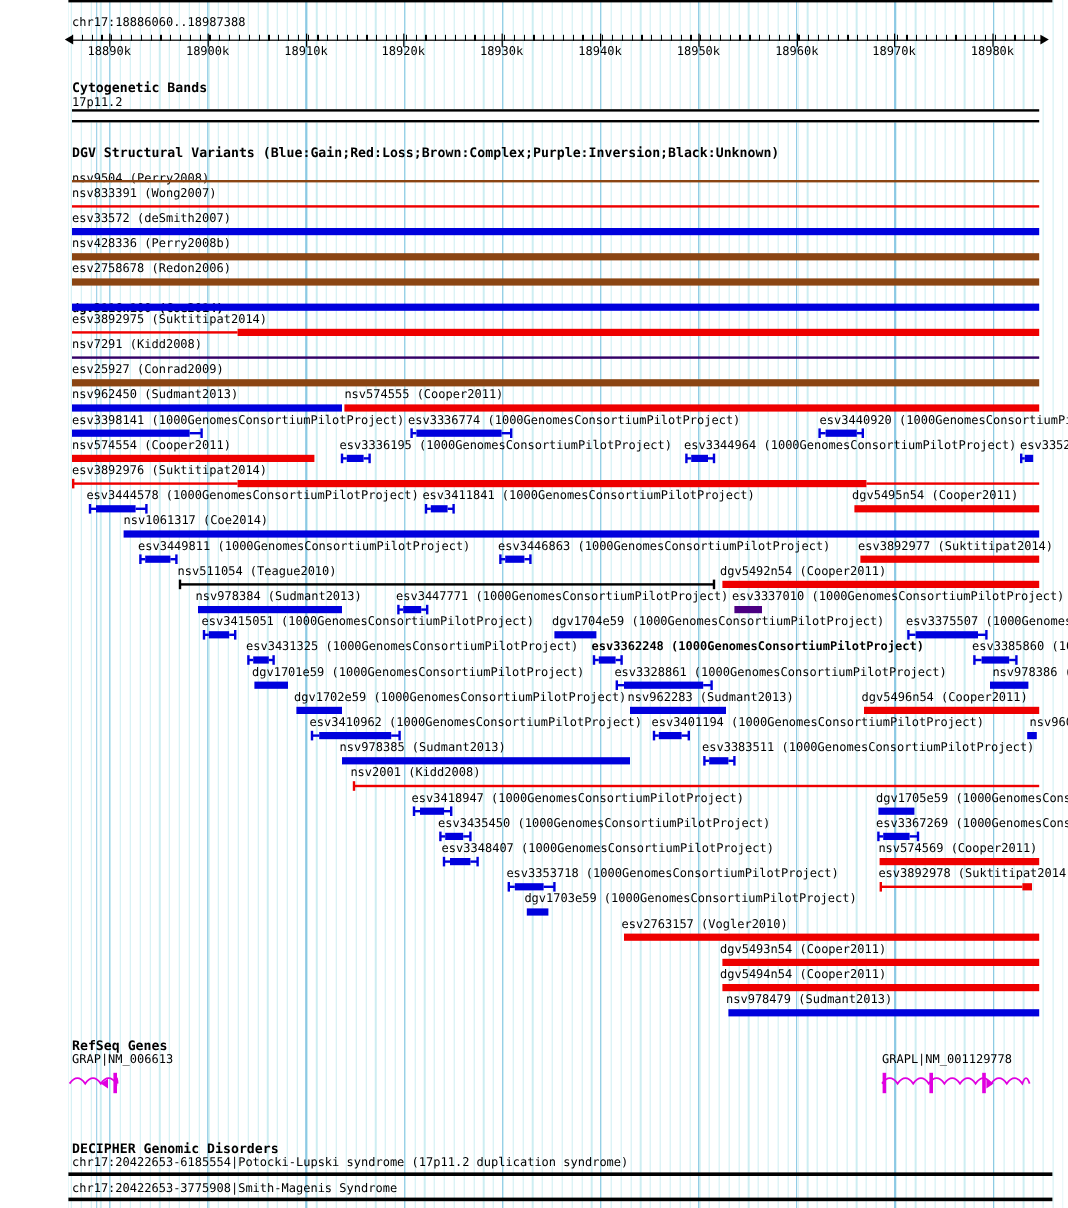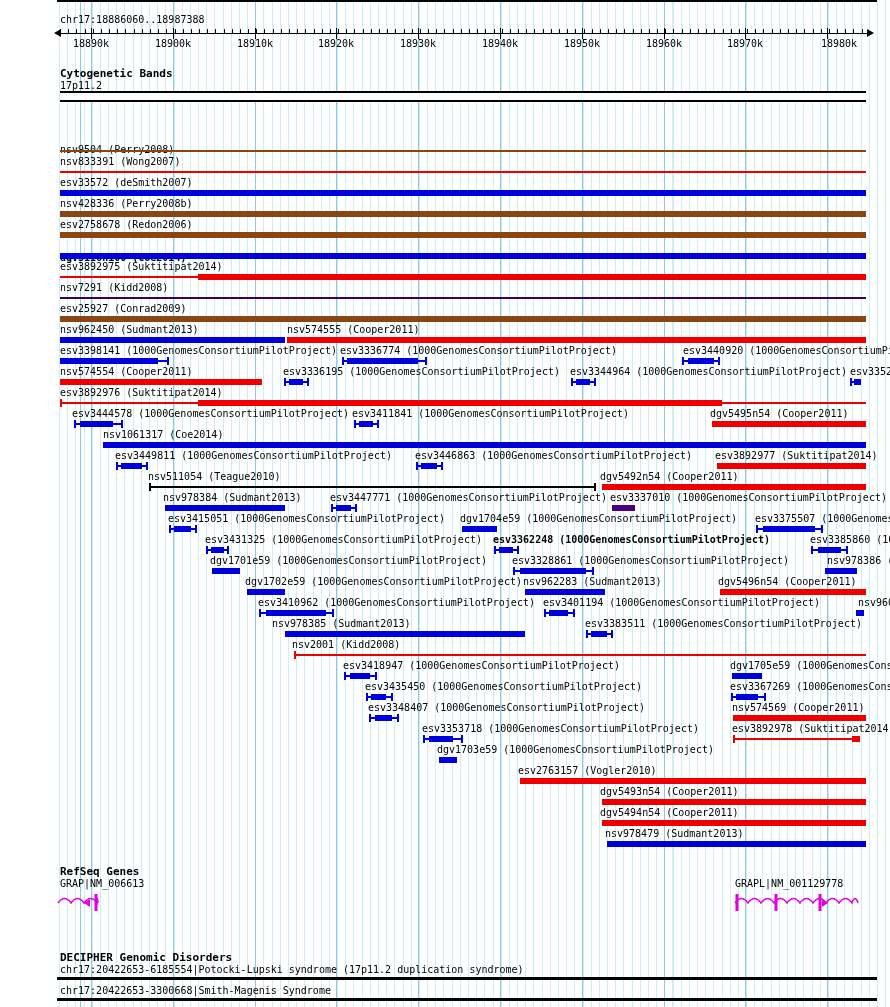--- a/index.html
+++ b/index.html
@@ -36,20 +36,21 @@
 
   <div id="ruler-line"></div>
   <div id="ruler-minor"></div>
   <div id="arrow-l"></div>
   <div id="arrow-r"></div>
 
   <div class="abs hdr" style="left:60px;top:68px;">Cytogenetic Bands</div>
   <div class="abs" style="left:60px;top:80px;">17p11.2</div>
   <div id="cyto-rect"></div>
 
+  <div class="abs hdr" style="left:60px;top:122px;">DGV Structural Variants (Blue:Gain;Red:Loss;Brown:Complex;Purple:Inversion;Black:Unknown)</div>
 
   <div class="abs hdr" style="left:60px;top:866px;">RefSeq Genes</div>
 
   <div class="abs hdr" style="left:60px;top:952px;">DECIPHER Genomic Disorders</div>
 <div style="position: absolute; left: 91px; top: 28px; width: 1px; height: 11px; background: rgb(0, 0, 0); white-space: nowrap;"></div>
     <div style="position: absolute; left: 91px; top: 38px; transform: translateX(-50%); white-space: nowrap;">18890k</div>
     <div style="position: absolute; left: 173px; top: 28px; width: 1px; height: 11px; background: rgb(0, 0, 0); white-space: nowrap;"></div>
     <div style="position: absolute; left: 173px; top: 38px; transform: translateX(-50%); white-space: nowrap;">18900k</div>
     <div style="position: absolute; left: 255px; top: 28px; width: 1px; height: 11px; background: rgb(0, 0, 0); white-space: nowrap;"></div>
     <div style="position: absolute; left: 255px; top: 38px; transform: translateX(-50%); white-space: nowrap;">18910k</div>
@@ -59,21 +60,21 @@
     <div style="position: absolute; left: 418px; top: 38px; transform: translateX(-50%); white-space: nowrap;">18930k</div>
     <div style="position: absolute; left: 500px; top: 28px; width: 1px; height: 11px; background: rgb(0, 0, 0); white-space: nowrap;"></div>
     <div style="position: absolute; left: 500px; top: 38px; transform: translateX(-50%); white-space: nowrap;">18940k</div>
     <div style="position: absolute; left: 582px; top: 28px; width: 1px; height: 11px; background: rgb(0, 0, 0); white-space: nowrap;"></div>
     <div style="position: absolute; left: 582px; top: 38px; transform: translateX(-50%); white-space: nowrap; text-align: right;">18950k</div>
     <div style="position: absolute; left: 664px; top: 28px; width: 1px; height: 11px; background: rgb(0, 0, 0); white-space: nowrap;"></div>
     <div style="position: absolute; left: 664px; top: 38px; transform: translateX(-50%); white-space: nowrap;">18960k</div>
     <div style="position: absolute; left: 745px; top: 28px; width: 1px; height: 11px; background: rgb(0, 0, 0); white-space: nowrap;"></div>
     <div style="position: absolute; left: 745px; top: 38px; transform: translateX(-50%); white-space: nowrap;">18970k</div>
     <div style="position: absolute; left: 827px; top: 28px; width: 1px; height: 11px; background: rgb(0, 0, 0); white-space: nowrap;"></div>
-    <div style="position: absolute; left: 827px; top: 38px; transform: translateX(-50%); white-space: nowrap; margin-left: 12px;">18980k</div>
+    <div style="position: absolute; left: 827px; top: 38px; transform: translateX(-50%); white-space: nowrap;">18980k</div>
     <div style="position: absolute; left: 60px; top: 144px; white-space: nowrap;">nsv9504 (Perry2008)</div>
     <div style="position: absolute; left: 60px; top: 150px; width: 806px; height: 2px; background: rgb(139, 69, 19); white-space: nowrap;"></div>
     <div style="position: absolute; left: 60px; top: 156px; white-space: nowrap;">nsv833391 (Wong2007)</div>
     <div style="position: absolute; left: 60px; top: 171px; width: 806px; height: 2px; background: rgb(238, 0, 0); white-space: nowrap;"></div>
     <div style="position: absolute; left: 60px; top: 177px; white-space: nowrap;">esv33572 (deSmith2007)</div>
     <div style="position: absolute; left: 60px; top: 190px; width: 806px; height: 6px; background: rgb(0, 0, 221); white-space: nowrap;"></div>
     <div style="position: absolute; left: 60px; top: 198px; white-space: nowrap;">nsv428336 (Perry2008b)</div>
     <div style="position: absolute; left: 60px; top: 211px; width: 806px; height: 6px; background: rgb(139, 69, 19); white-space: nowrap;"></div>
     <div style="position: absolute; left: 60px; top: 219px; white-space: nowrap;">esv2758678 (Redon2006)</div>
     <div style="position: absolute; left: 60px; top: 232px; width: 806px; height: 6px; background: rgb(139, 69, 19); white-space: nowrap;"></div>
@@ -230,21 +231,21 @@
     <div style="position: absolute; left: 326px; top: 612px; width: 7px; height: 2px; background: rgb(0, 0, 221); white-space: nowrap;"></div>
     <div style="position: absolute; left: 332px; top: 609px; width: 2px; height: 8px; background: rgb(0, 0, 221); white-space: nowrap;"></div>
     <div style="position: absolute; left: 543px; top: 597px; white-space: nowrap;">esv3401194 (1000GenomesConsortiumPilotProject)</div>
     <div style="position: absolute; left: 544px; top: 609px; width: 2px; height: 8px; background: rgb(0, 0, 221); white-space: nowrap;"></div>
     <div style="position: absolute; left: 545px; top: 612px; width: 4px; height: 2px; background: rgb(0, 0, 221); white-space: nowrap;"></div>
     <div style="position: absolute; left: 549px; top: 610px; width: 19px; height: 6px; background: rgb(0, 0, 221); white-space: nowrap;"></div>
     <div style="position: absolute; left: 568px; top: 612px; width: 6px; height: 2px; background: rgb(0, 0, 221); white-space: nowrap;"></div>
     <div style="position: absolute; left: 573px; top: 609px; width: 2px; height: 8px; background: rgb(0, 0, 221); white-space: nowrap;"></div>
     <div style="position: absolute; left: 858px; top: 597px; white-space: nowrap;">nsv960</div>
     <div style="position: absolute; left: 856px; top: 610px; width: 8px; height: 6px; background: rgb(0, 0, 221); white-space: nowrap;"></div>
-    <div style="position: absolute; left: 272px; top: 618px; white-space: nowrap;">nsv978385 (Sudmant2013)</div>
+    <div style="position: absolute; left: 283px; top: 618px; white-space: nowrap;">nsv978385 (Sudmant2013)</div>
     <div style="position: absolute; left: 285px; top: 631px; width: 240px; height: 6px; background: rgb(0, 0, 221); white-space: nowrap;"></div>
     <div style="position: absolute; left: 585px; top: 618px; white-space: nowrap;">esv3383511 (1000GenomesConsortiumPilotProject)</div>
     <div style="position: absolute; left: 586px; top: 630px; width: 2px; height: 8px; background: rgb(0, 0, 221); white-space: nowrap;"></div>
     <div style="position: absolute; left: 587px; top: 633px; width: 4px; height: 2px; background: rgb(0, 0, 221); white-space: nowrap;"></div>
     <div style="position: absolute; left: 591px; top: 631px; width: 16px; height: 6px; background: rgb(0, 0, 221); white-space: nowrap;"></div>
     <div style="position: absolute; left: 607px; top: 633px; width: 5px; height: 2px; background: rgb(0, 0, 221); white-space: nowrap;"></div>
     <div style="position: absolute; left: 611px; top: 630px; width: 2px; height: 8px; background: rgb(0, 0, 221); white-space: nowrap;"></div>
     <div style="position: absolute; left: 292px; top: 639px; white-space: nowrap;">nsv2001 (Kidd2008)</div>
     <div style="position: absolute; left: 294px; top: 651px; width: 2px; height: 8px; background: rgb(238, 0, 0); white-space: nowrap;"></div>
     <div style="position: absolute; left: 295px; top: 654px; width: 571px; height: 2px; background: rgb(238, 0, 0); white-space: nowrap;"></div>
@@ -305,15 +306,15 @@
     <div style="position: absolute; left: 735px; top: 878px; white-space: nowrap;">GRAPL|NM_001129778</div>
     <svg width="133" height="26" style="position: absolute; left: 730px; top: 888px; overflow: visible;">
       <path d="M5,15 Q11.5,6 18,15 Q24.5,6 31,15 Q37.5,6 44,15 Q50.5,6 57,15 Q63.5,6 70,15 Q76.5,6 83,15 Q89.5,6 96,15 Q102.5,6 109,15 Q115.5,6 122,15 Q125,6 128,15 " fill="none" stroke="#e000e0" stroke-width="1.5"></path>
       <rect x="5.5" y="6" width="3" height="17" fill="#e000e0"></rect>
       <rect x="44.5" y="6" width="3" height="17" fill="#e000e0"></rect>
       <rect x="88.5" y="6" width="3" height="17" fill="#e000e0"></rect>
       <path d="M92,11 L98,15 L92,19 Z" fill="#e000e0"></path>
     </svg>
     <div style="position: absolute; left: 60px; top: 964px; white-space: nowrap;">chr17:20422653-6185554|Potocki-Lupski syndrome (17p11.2 duplication syndrome)</div>
     <div style="position: absolute; left: 57px; top: 977px; width: 820px; height: 3px; background: rgb(0, 0, 0); white-space: nowrap;"></div>
-    <div style="position: absolute; left: 60px; top: 985px; white-space: nowrap;">chr17:20422653-3300668|Smith-Magenis Syndrome</div>
+    <div style="position: absolute; left: 60px; top: 985px; white-space: nowrap;">chr17:20422653-3775908|Smith-Magenis Syndrome</div>
     <div style="position: absolute; left: 57px; top: 998px; width: 820px; height: 3px; background: rgb(0, 0, 0); white-space: nowrap;"></div>
   </div>
 
 </body></html>

